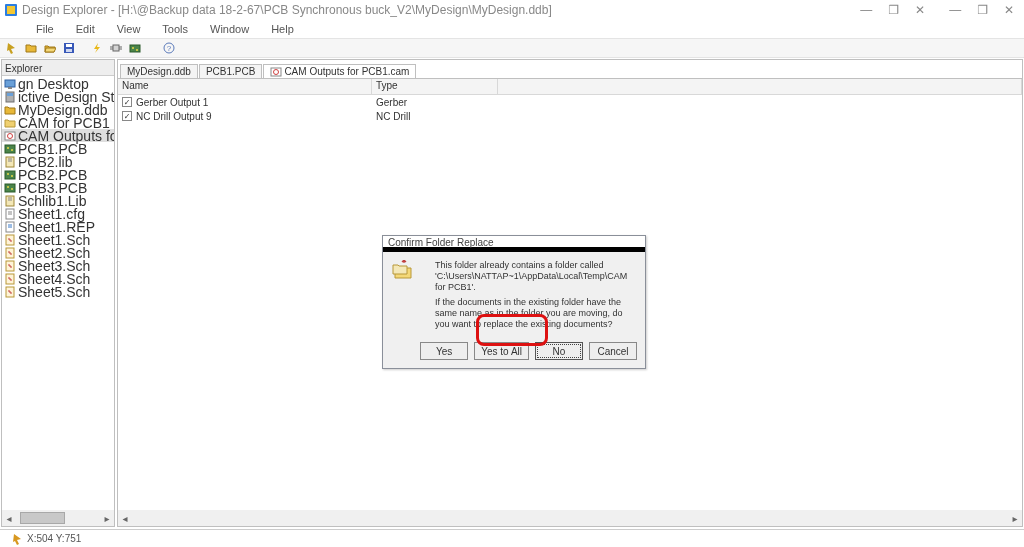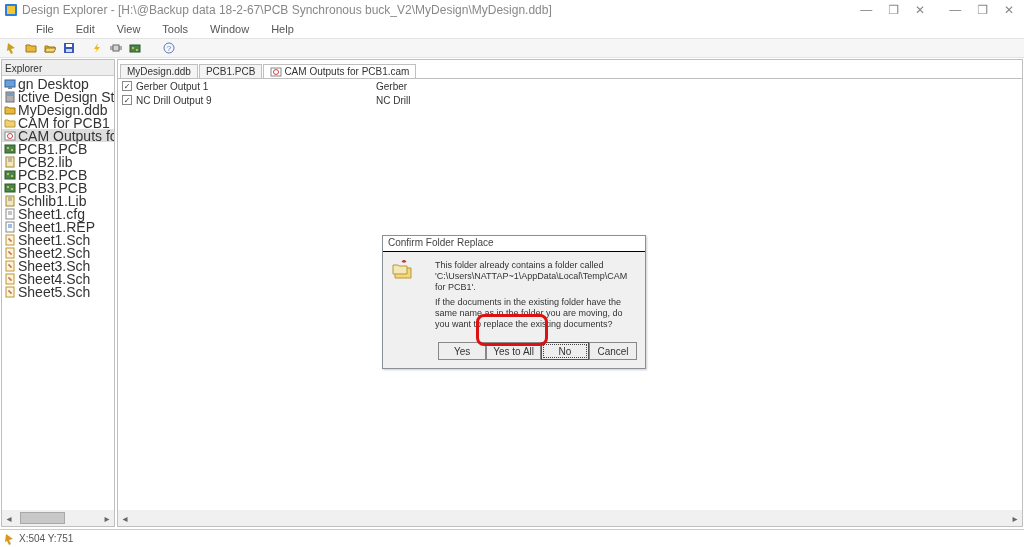--- a/index.html
+++ b/index.html
@@ -47,30 +47,30 @@
   .col-rest { flex:1; }
   .list-row { display:flex; height:14px; align-items:center; font-size:10px;}
   .list-row .cell { padding:0 4px; }
   .cell-name { width:254px; display:flex; align-items:center; gap:2px;}
   .cell-type { width:126px; }
   .chk { width:10px;height:10px; border:1px solid #888; display:inline-flex;align-items:center;justify-content:center; font-size:8px; color:#333; margin-right:2px;}
   .content .hscroll2 { height:16px; background:#f0f0f0; display:flex; align-items:center; justify-content:space-between;}
   .hscroll2 .arrow { width:14px;height:14px; display:flex;align-items:center;justify-content:center; color:#666;}
 
   
-  .status { position:absolute; bottom:0; left:0; right:0; height:18px; border-top:1px solid #ccc; display:flex; align-items:center; padding:0 4px; font-size:10px; color:#555;}
+  .status { position:absolute; bottom:0; left:0; right:0; height:18px; border-top:1px solid #ccc; display:flex; align-items:center; padding:0 12px; font-size:10px; color:#555;}
   .status .sicon{width:12px;height:12px;margin-right:3px;}
 
   
   .dialog { position:absolute; left:382px; top:235px; width:264px; background:#f0f0f0; border:1px solid #8a8f99; box-shadow:1px 1px 2px rgba(0,0,0,0.2); }
-  .dialog .dlg-title { height:16px; background:#fff; border-bottom:1px solid #000000; font-size:10px; padding:1px 5px; color:#444;}
+  .dialog .dlg-title { height:16px; background:#fff; border-bottom:5px solid #000000; font-size:10px; padding:1px 5px; color:#444;}
   .dialog .dlg-body { padding:8px; display:flex; gap:20px; }
   .dlg-icon { width:24px;height:24px; flex-shrink:0; }
   .dlg-text { font-size:9px; line-height:11px; color:#333; }
-  .dlg-btns { display:flex; justify-content:flex-end; padding:4px 8px 8px 8px; }
+  .dlg-btns { display:flex; justify-content:flex-end; gap:6px; padding:4px 8px 8px 8px; }
   .dlg-btn { min-width:48px; height:18px; border:1px solid #888; background:#eee; font-size:10px; display:flex;align-items:center;justify-content:center; padding:0 6px;}
   .dlg-btn-no { border:1px solid #555; outline:1px dotted #444; outline-offset:-3px;}
 
   .highlight { position:absolute; left:476px; top:314px; width:72px; height:32px; border:3px solid #d11; border-radius:8px; pointer-events:none; }
 
   
   svg { display:block; }
 </style>
 </head>
 <body>
@@ -346,20 +346,25 @@
           <span class="ticon">
             <svg width="12" height="12" viewBox="0 0 12 12">
               <rect x="1" y="2" width="10" height="8" fill="#fff" stroke="#888"></rect>
               <circle cx="6" cy="6" r="2.5" fill="none" stroke="#d04040"></circle>
             </svg>
           </span>
           <span>CAM Outputs for PCB1.cam</span>
         </div>
       </div>
     <div class="listview">
+      <div class="list-header">
+        <div class="col col-name">Name</div>
+        <div class="col col-type">Type</div>
+        <div class="col col-rest"></div>
+      </div>
       <div id="rows">
           <div class="list-row">
             <div class="cell cell-name">
               <span class="chk">✓</span>
               <span>Gerber Output 1</span>
             </div>
             <div class="cell cell-type">Gerber</div>
           </div>
           <div class="list-row">
             <div class="cell cell-name">

